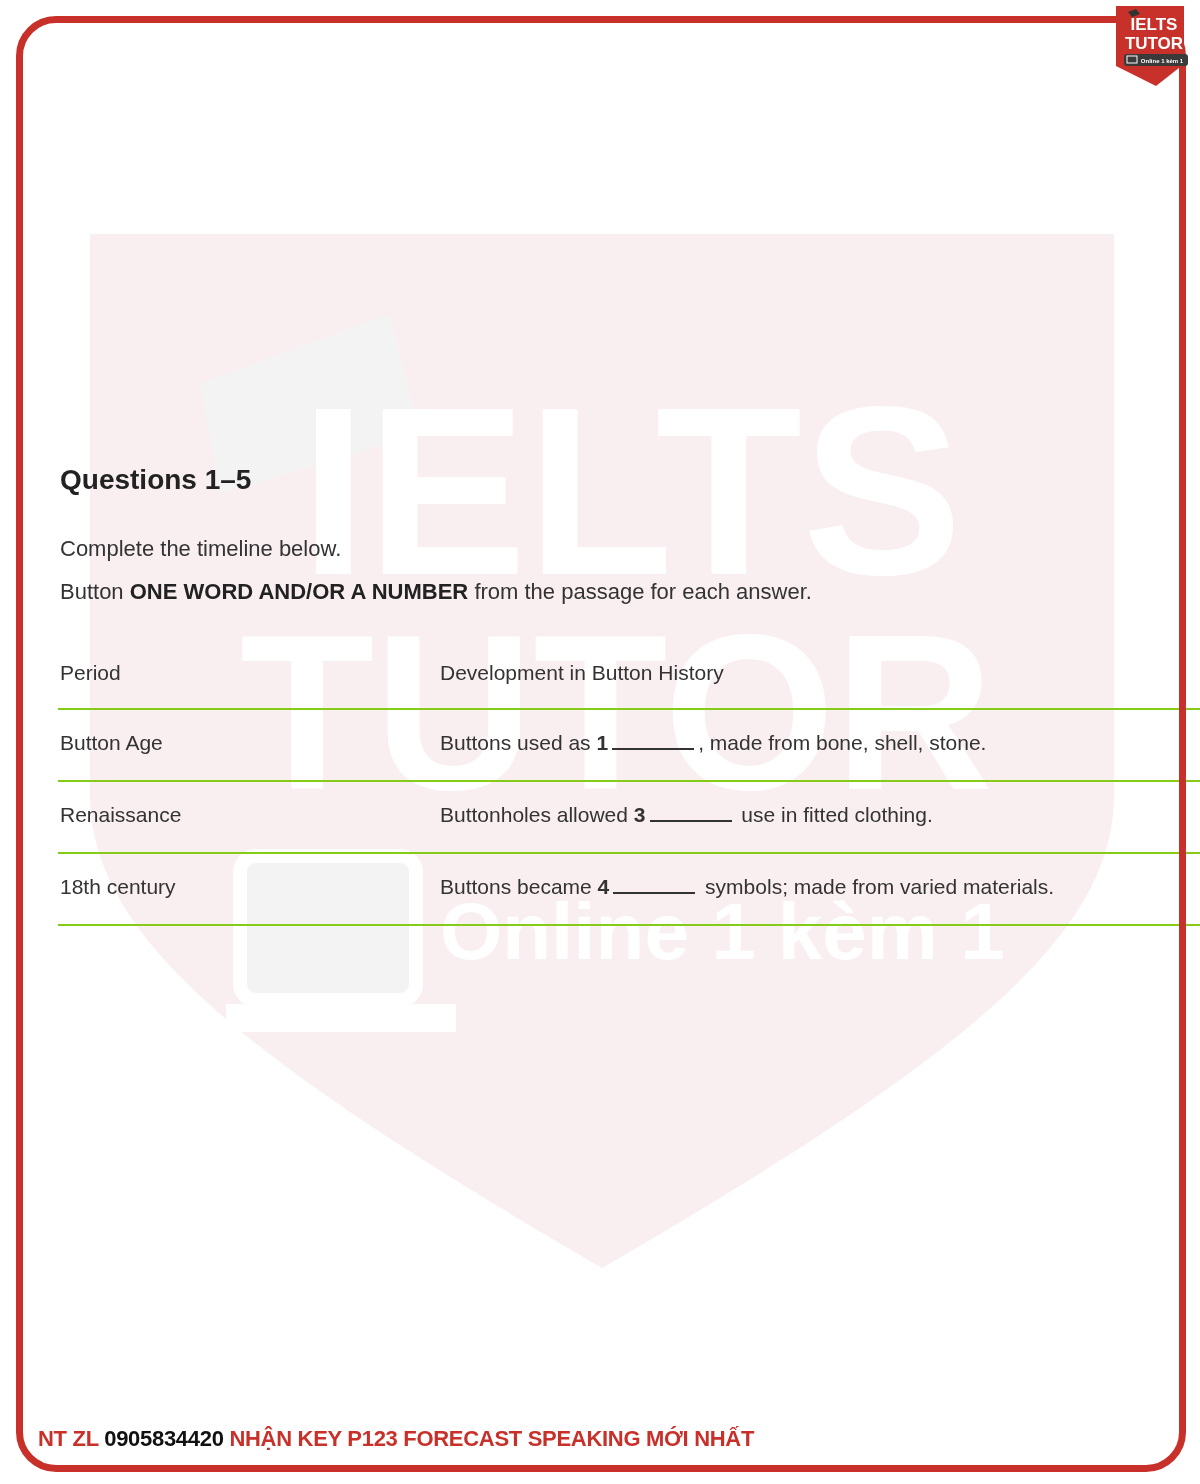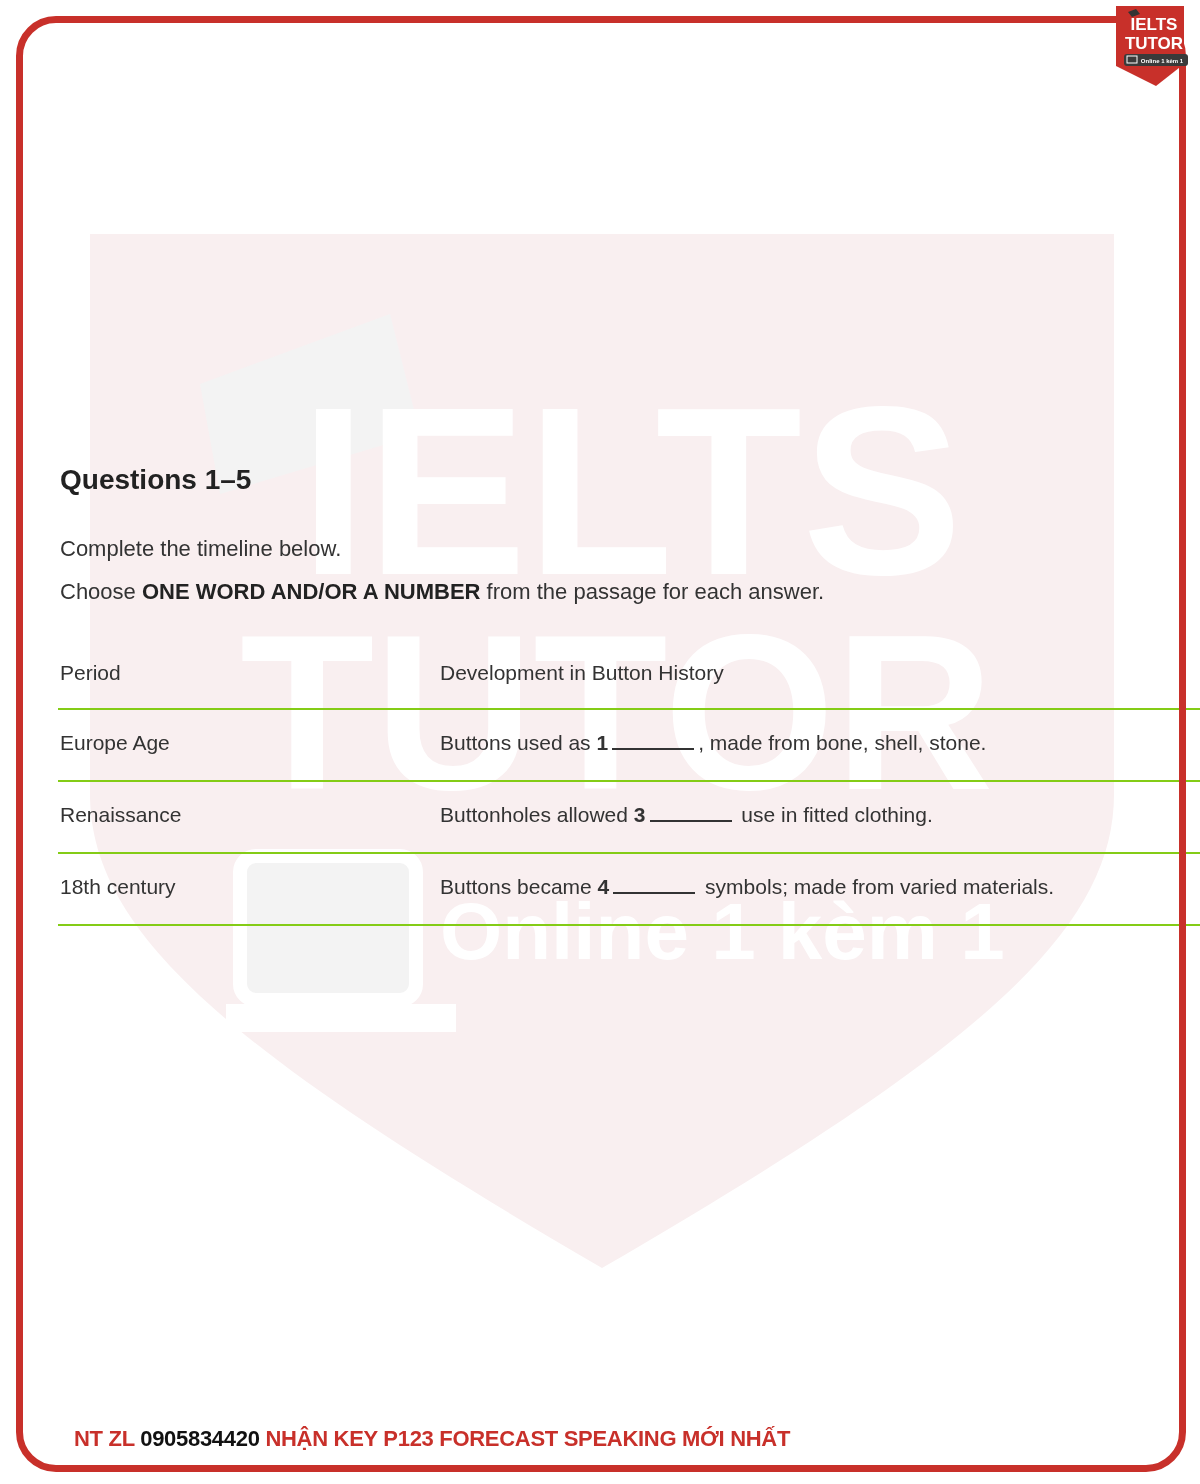--- a/index.html
+++ b/index.html
@@ -26,21 +26,21 @@
   .i1 { top: 536px; text-align: center; }
   .i2 { top: 579px; }
   .table { position: absolute; left: 54px; top: 640px; width: 1146px; }
   .row { position: relative; height: 70px; border-bottom: 2px solid #84cc16; }
   .row.head { height: 68px; }
   .cell { position: absolute; top: 21px; font-size: 21px; color: #333; white-space: nowrap; }
   .c1 { left: 2px; }
   .c2 { left: 382px; }
   .blank { display: inline-block; width: 82px; border-bottom: 2px solid #333; margin: 0 4px; height: 14px; vertical-align: baseline; }
   .num { font-weight: bold; }
-  .footer { position: absolute; left: 38px; top: 1426px; font-size: 22px; font-weight: bold; color: #c8302a; z-index: 6; letter-spacing: -0.3px; margin-left: 36px; }
+  .footer { position: absolute; left: 38px; top: 1426px; font-size: 22px; font-weight: bold; color: #c8302a; z-index: 6; letter-spacing: -0.3px; }
   .footer .phone { color: #111; }
   .badge { position: absolute; left: 1114px; top: 4px; width: 84px; height: 84px; z-index: 7; }
   .badge svg { width: 100%; height: 100%; }
 </style>
 </head>
 <body>
 
 <div class="wm">
   <svg viewBox="0 0 1024 1034" preserveAspectRatio="none">
     <path d="M0 0 H1024 V560 C1024 700 880 820 512 1034 C144 820 0 700 0 560 Z" fill="#f9eff0"></path>
@@ -64,30 +64,30 @@
     <text x="40" y="45" text-anchor="middle" font-family="Liberation Sans, sans-serif" font-weight="bold" font-size="17" fill="#fff">TUTOR</text>
     <rect x="10" y="50" width="64" height="12" rx="3" fill="#3a3a3a"></rect>
     <rect x="13" y="52" width="10" height="7" fill="none" stroke="#fff" stroke-width="1"></rect>
     <text x="48" y="59" text-anchor="middle" font-family="Liberation Sans, sans-serif" font-weight="bold" font-size="6" fill="#fff">Online 1 kèm 1</text>
   </svg>
 </div>
 
 <div class="content">
   <div class="qtitle">Questions 1–5</div>
   <div class="instr i1">Complete the timeline below.</div>
-  <div class="instr i2"><span>Choose </span><b>ONE WORD AND/OR A NUMBER</b><span> from the passage for each answer.</span></div>
+  <div class="instr i2"><span>Button </span><b>ONE WORD AND/OR A NUMBER</b><span> from the passage for each answer.</span></div>
 
   <div class="table">
     <div class="row head">
       <span class="cell c1">Period</span>
       <span class="cell c2">Development in Button History</span>
     </div>
 
     <div class="row">
-      <span class="cell c1">Europe Age</span>
+      <span class="cell c1">Button Age</span>
       <span class="cell c2"><span>Buttons used as </span><span class="num">1</span><span class="blank"></span><span>, made from bone, shell, stone.</span></span>
     </div>
 
 
     <div class="row">
       <span class="cell c1">Renaissance</span>
       <span class="cell c2"><span>Buttonholes allowed </span><span class="num">3</span><span class="blank"></span><span> use in fitted clothing.</span></span>
     </div>
 
     <div class="row">

